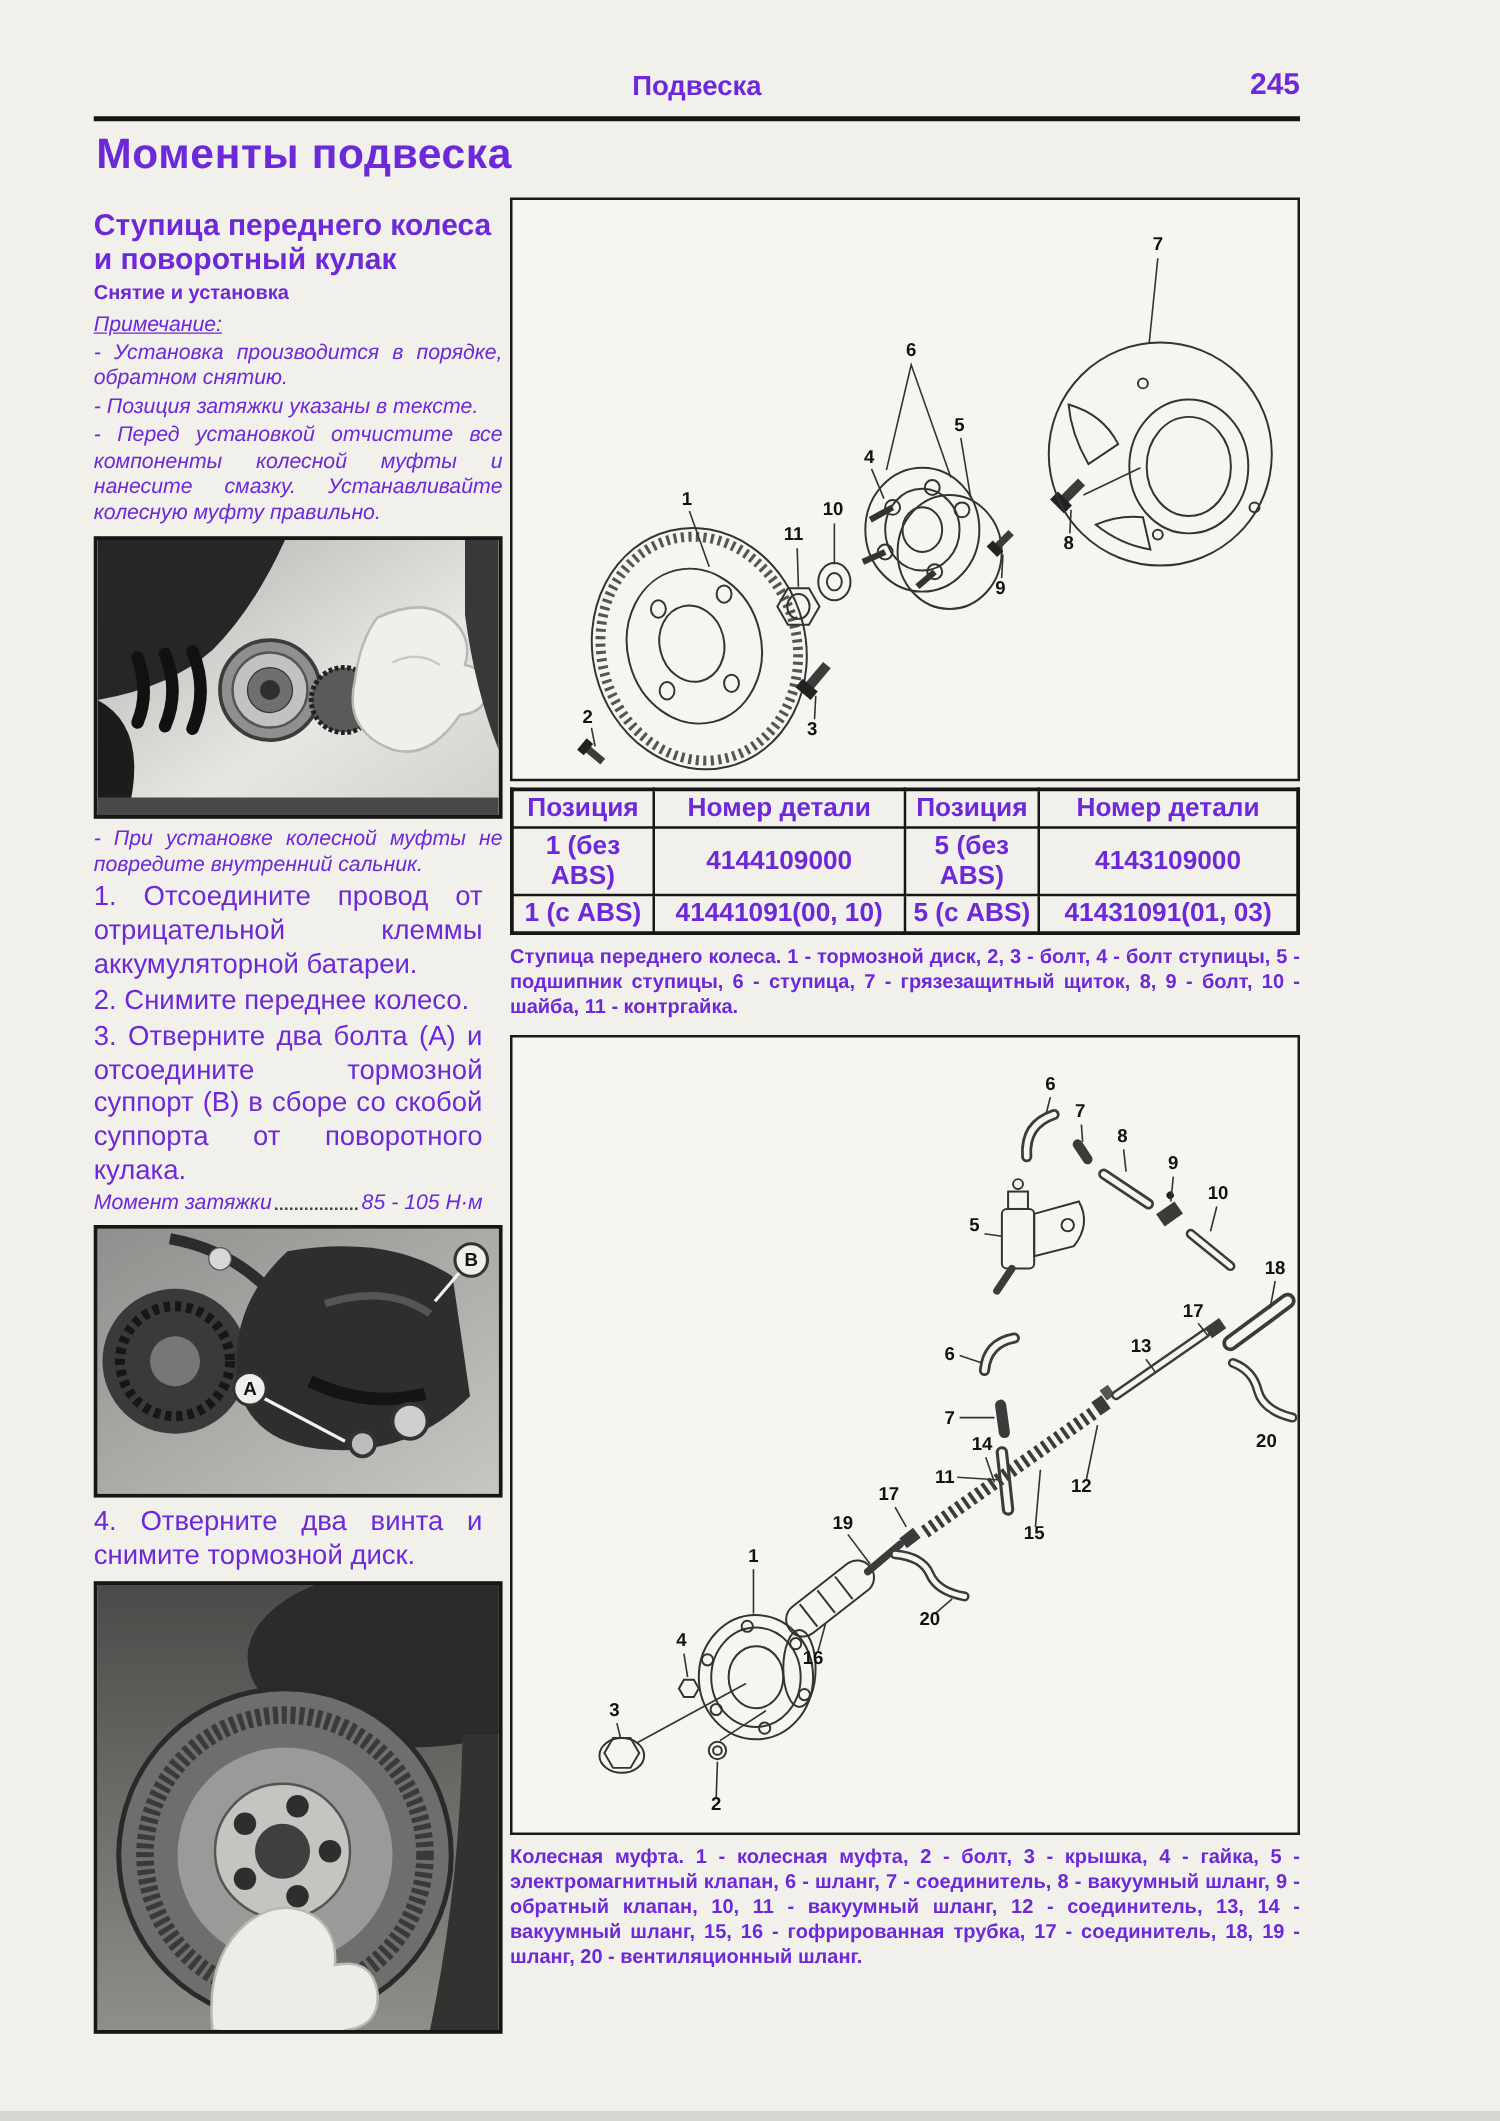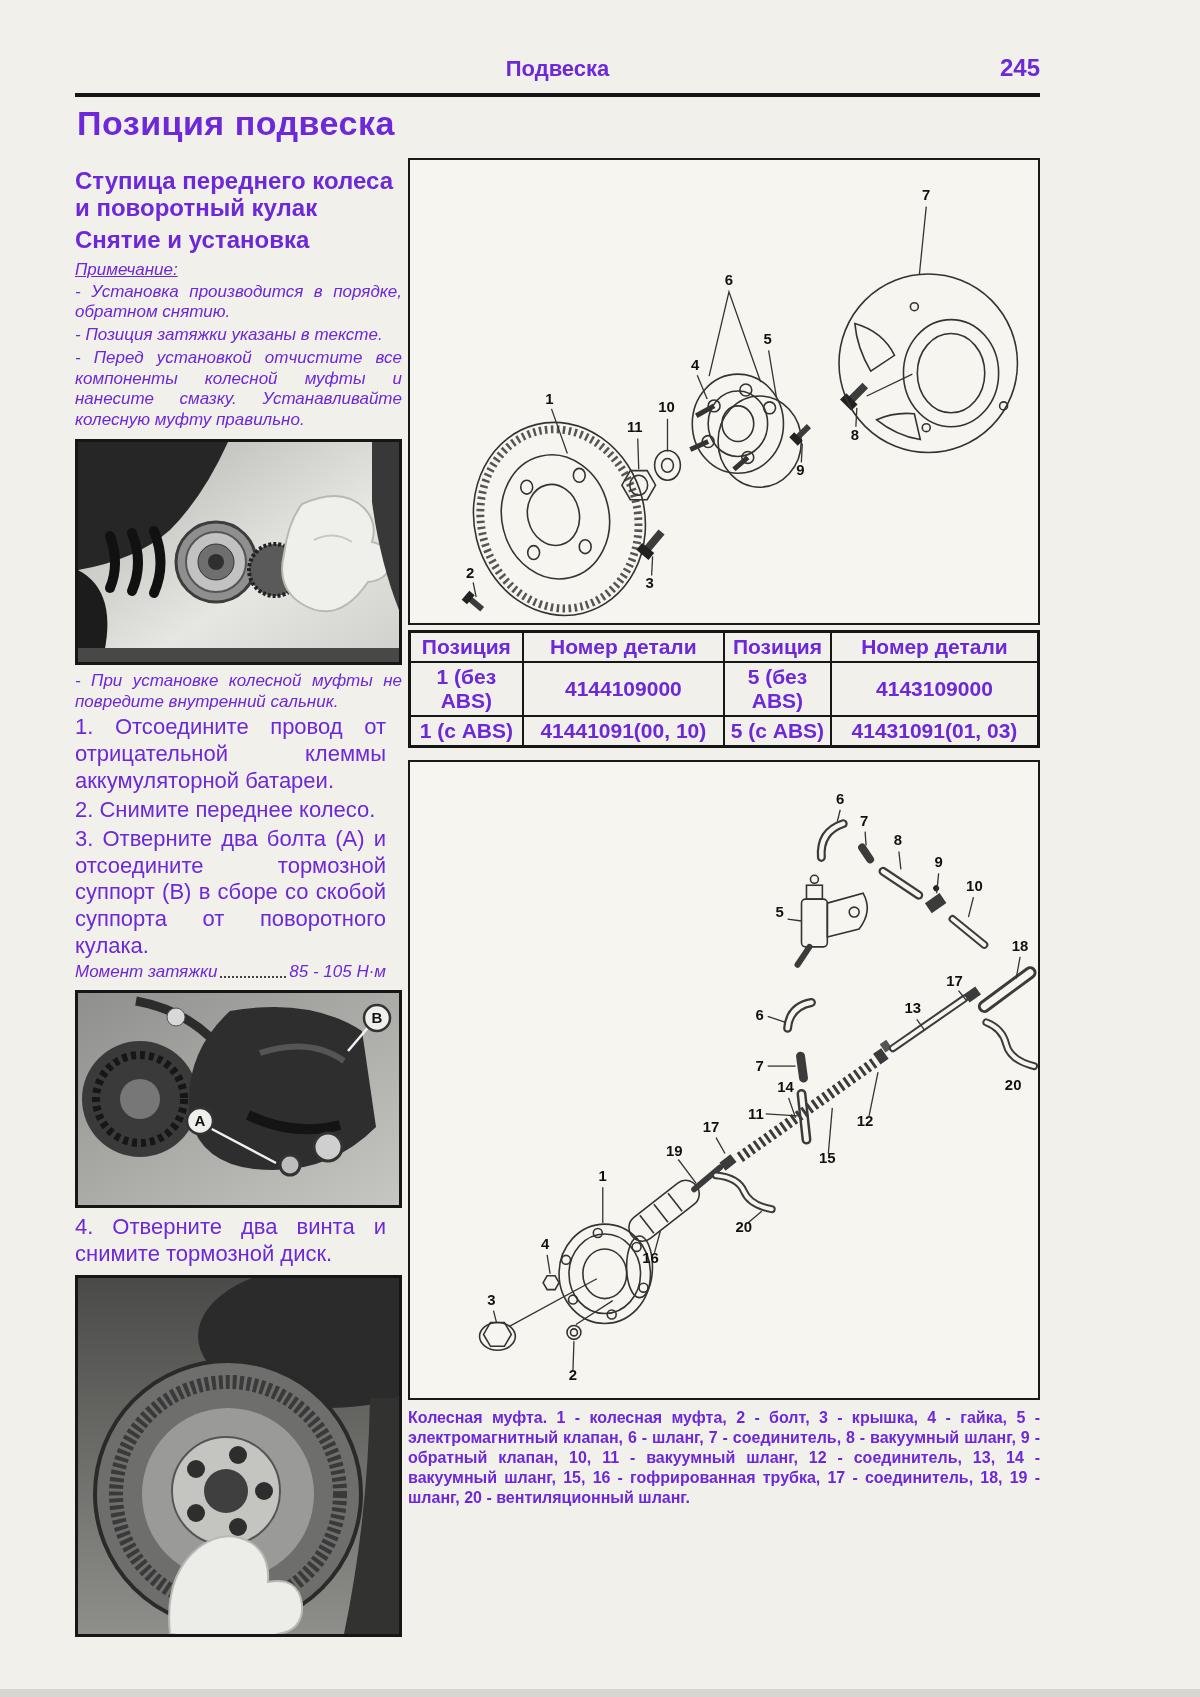--- a/index.html
+++ b/index.html
@@ -10,21 +10,21 @@
              font-size:22px;font-weight:bold;}
   .page-num{position:absolute;top:54px;right:160px;font-size:24px;font-weight:bold;}
   .hdr-rule{position:absolute;top:93px;left:75px;width:965px;height:4px;background:#161616;}
   .main-title{position:absolute;top:104px;left:77px;font-size:34px;font-weight:bold;letter-spacing:.5px;}
 
   
   .left-col{position:absolute;left:75px;top:168px;width:327px;}
   .right-col{position:absolute;left:408px;top:158px;width:632px;}
 
   .left-col h2{font-size:24px;line-height:1.12;margin:0 0 4px 0;}
-  .left-col h3{font-size:24px;margin:2px 0 6px 0;}
+  .left-col h3{font-size:16px;margin:2px 0 6px 0;}
   .note-label{font-style:italic;text-decoration:underline;font-size:17px;margin:0 0 2px 0;}
   .note{font-style:italic;font-size:17px;line-height:1.22;margin:0 0 2px 0;text-align:justify;}
   .step{font-size:22px;line-height:1.22;margin:0 16px 2px 0;text-align:justify;}
   .torque{display:flex;align-items:flex-end;font-style:italic;font-size:17px;margin:2px 16px 4px 0;}
   .torque .dots{flex:1;border-bottom:2px dotted #444;margin:0 3px 4px 3px;}
   .torque .val{white-space:nowrap;}
 
   .photo{display:block;border:3px solid #161616;background:#bbb;margin:8px 0 6px 0;}
 
   .dbox{border:2px solid #1a1a1a;background:#f7f5f0;display:block;}
@@ -46,21 +46,21 @@
   .ab{font:bold 15px "Liberation Sans",sans-serif;fill:#111;text-anchor:middle;}
 </style>
 </head>
 <body>
 
 <div class="page">
 
   <div class="hdr-title">Подвеска</div>
   <div class="page-num">245</div>
   <div class="hdr-rule"></div>
-  <div class="main-title">Позиция подвеска</div>
+  <div class="main-title">Моменты подвеска</div>
 
   <div class="left-col">
     <h2>Ступица переднего колеса и поворотный кулак</h2>
     <h3>Снятие и установка</h3>
     <p class="note-label">Примечание:</p>
     <p class="note">- Установка производится в порядке, обратном снятию.</p>
     <p class="note">- Позиция затяжки указаны в тексте.</p>
     <p class="note">- Перед установкой отчистите все компоненты колесной муфты и нанесите смазку. Устанавливайте колесную муфту правильно.</p>
 
     <svg class="photo" width="321" height="220" viewBox="0 0 321 220">
@@ -274,20 +274,21 @@
       </tr>
       <tr>
         <td>1 (с ABS)</td>
         <td>41441091(00, 10)</td>
         <td>5 (с ABS)</td>
         <td>41431091(01, 03)</td>
       </tr>
     </tbody>
       </table>
 
+    <p class="cap">Ступица переднего колеса. 1 - тормозной диск, 2, 3 - болт, 4 - болт ступицы, 5 - подшипник ступицы, 6 - ступица, 7 - грязезащитный щиток, 8, 9 - болт, 10 - шайба, 11 - контргайка.</p>
 
     <svg id="diagram2" class="dbox dbox2" width="628" height="636" viewBox="0 0 632 640">
 
       <g>
         <path class="tube" stroke-width="9" d="M414,96 Q412,70 436,62"></path>
         <path class="tin" stroke-width="4.5" d="M414,96 Q412,70 436,62"></path>
         <path class="tube" stroke-width="8" d="M455,86 L463,98"></path>
         <path class="tube" stroke-width="9" d="M476,110 L512,134"></path>
         <path class="tin" stroke-width="4.5" d="M476,110 L512,134"></path>
         <g transform="rotate(-35 529 142)">

